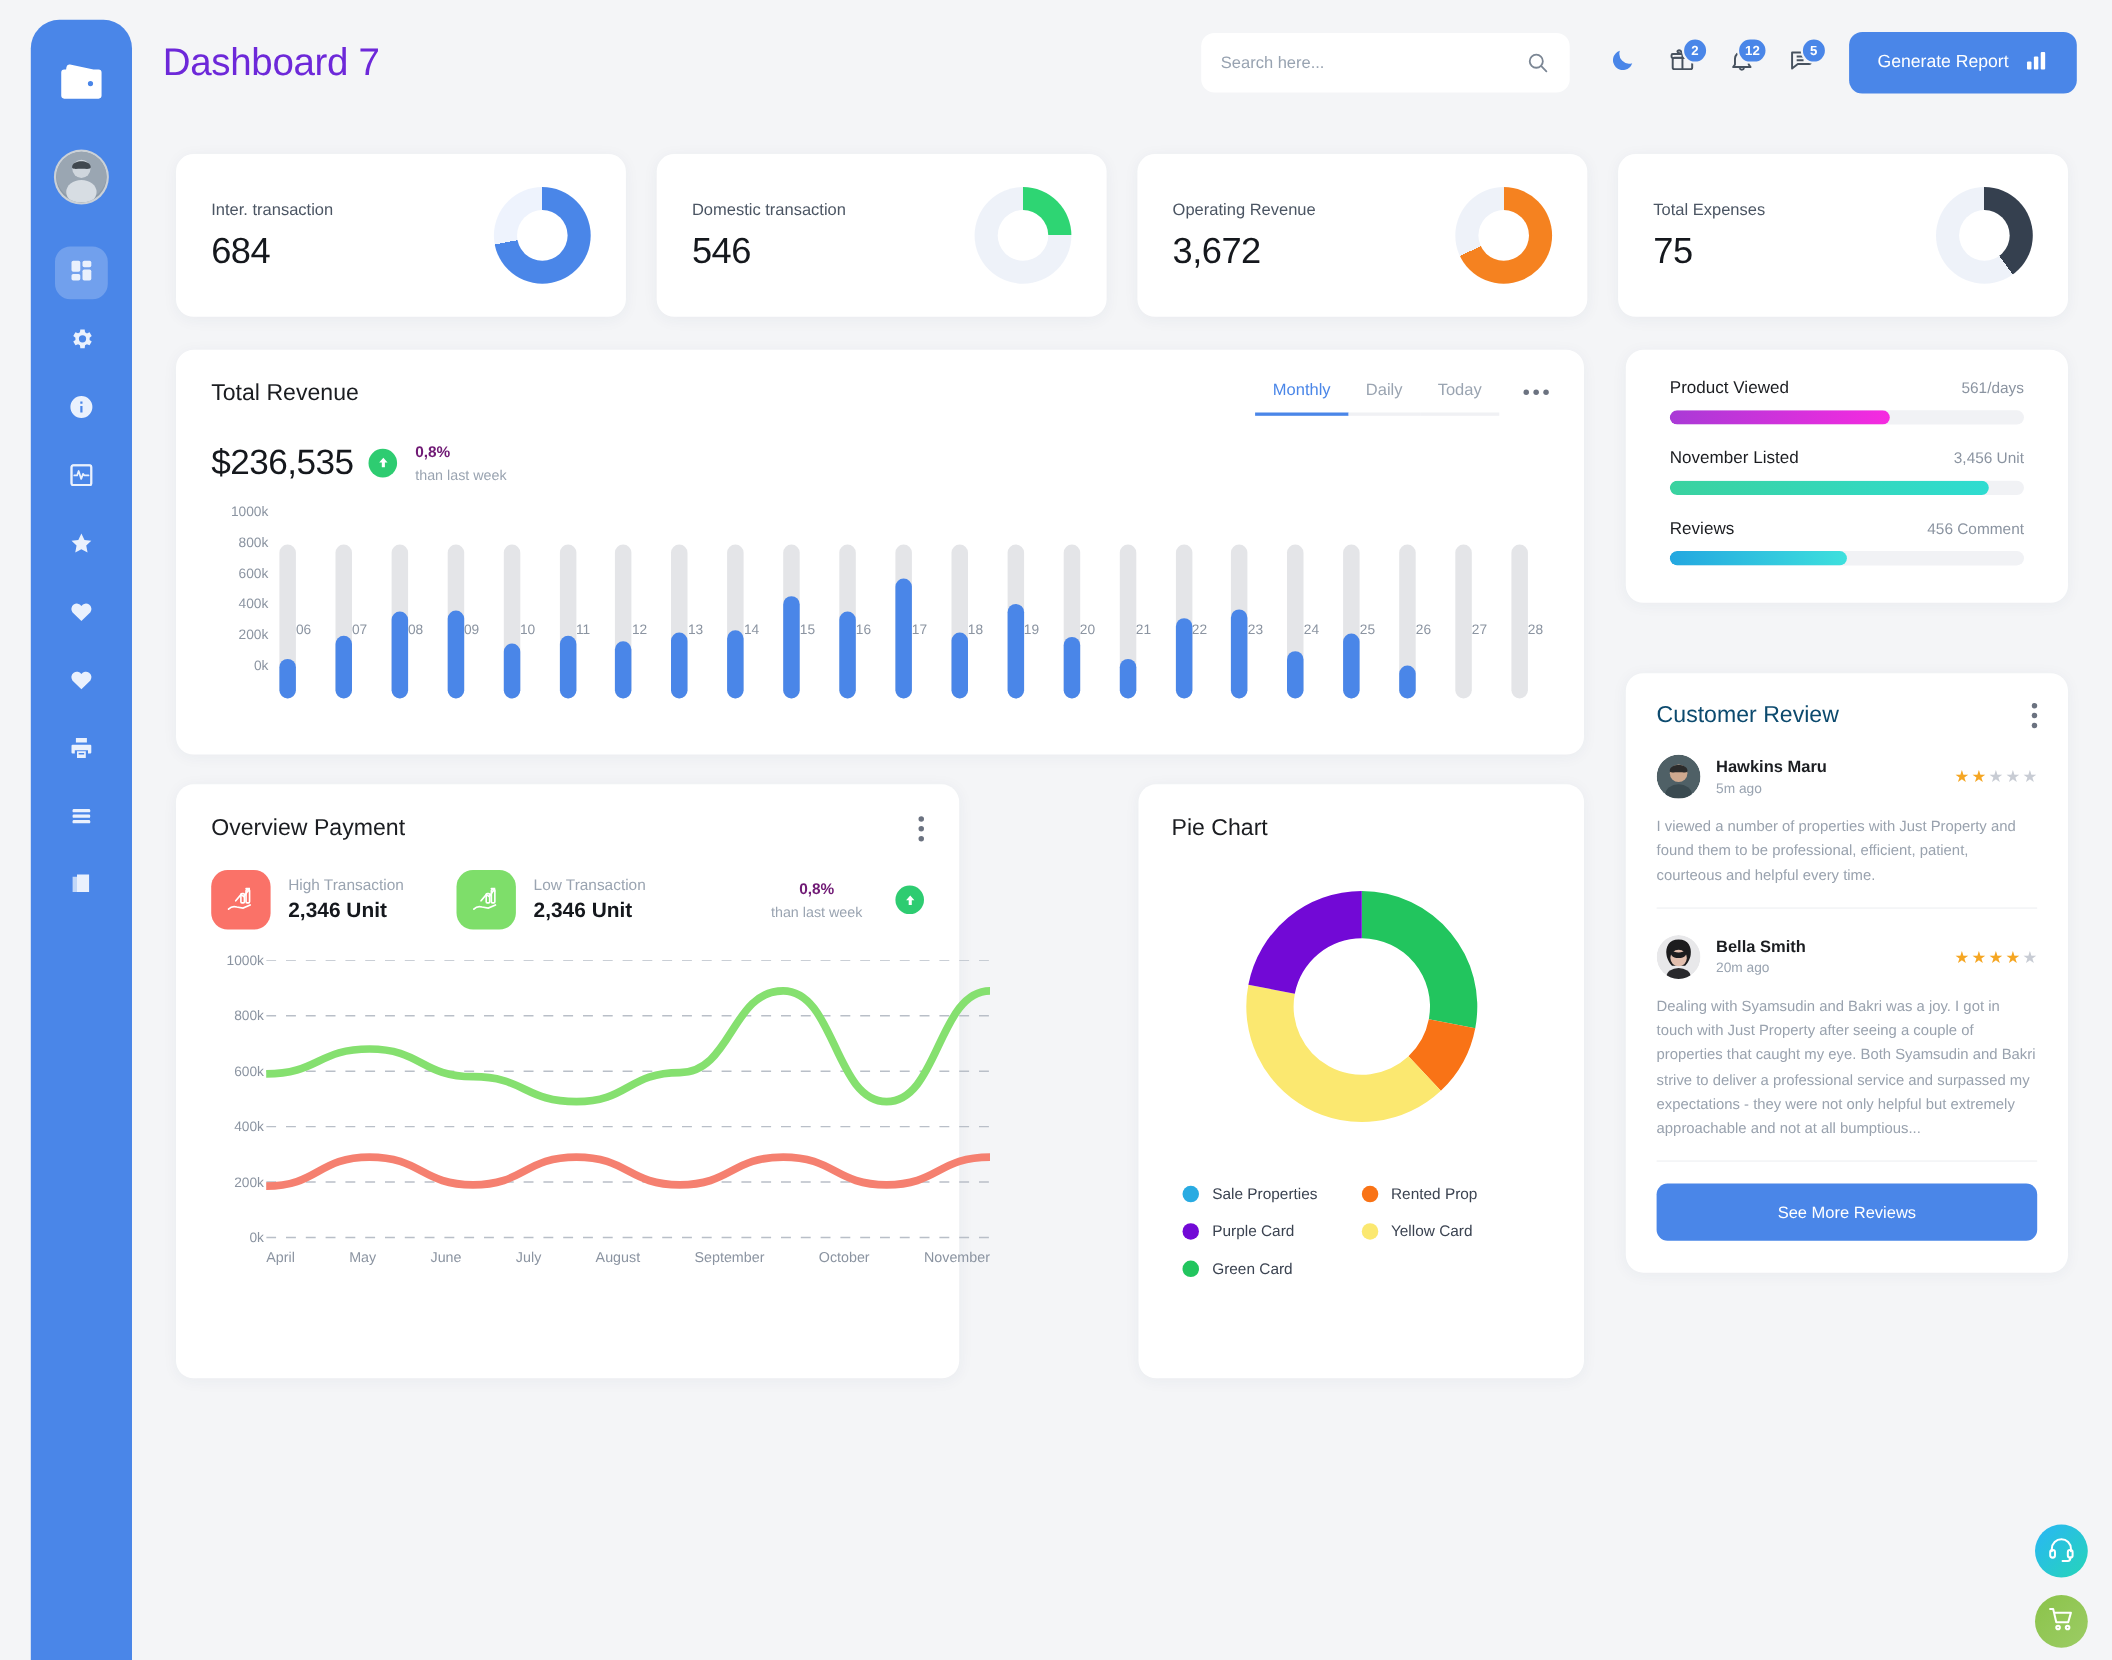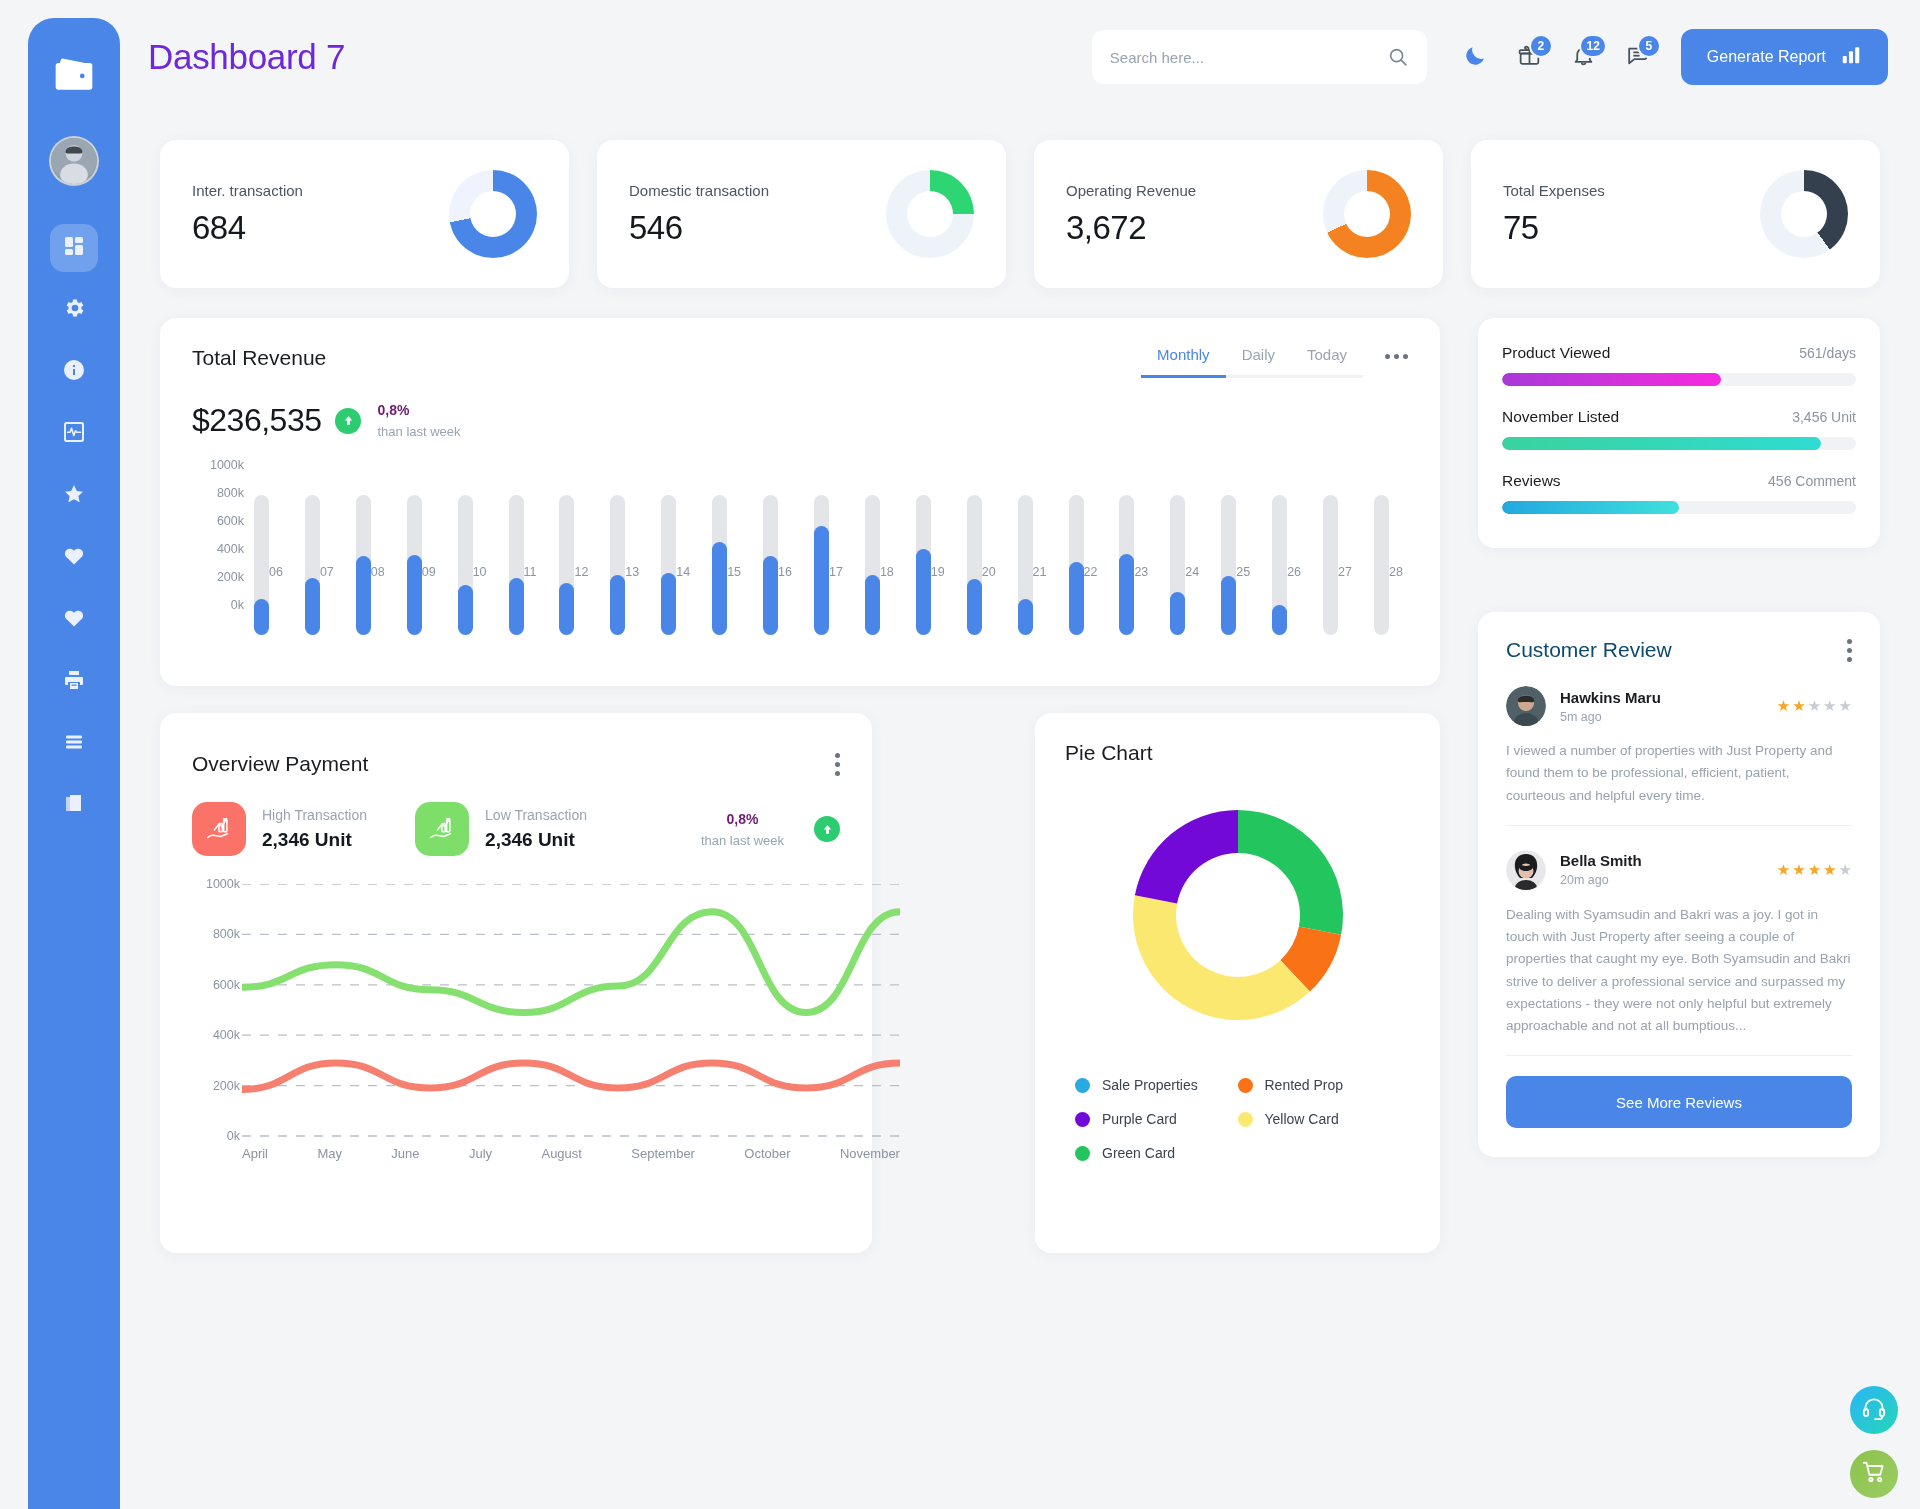--- a/index.html
+++ b/index.html
@@ -112,21 +112,21 @@
   .barchart { position: relative; margin-top: 26px; height: 170px; display: flex; }
   .bc-yaxis { width: 52px; height: 140px; position: relative; }
   .bc-yaxis span { position: absolute; right: 0; font-size: 12.5px; color: #8b94a1; transform: translateY(-50%); }
   .bc-plot { flex: 1; display: flex; align-items: flex-end; justify-content: space-between; padding-left: 10px; }
   .bc-col { display: flex; flex-direction: row; align-items: center; width: 34px; }
   .bc-track { width: 15px; height: 140px; background: #e4e5e8; border-radius: 8px; position: relative; display: flex; align-items: flex-end; }
   .bc-fill { width: 15px; background: #4a86e8; border-radius: 8px; }
   .bc-xlab { font-size: 12.5px; color: #8b94a1; margin-top: 14px; }
 
   
-  .overview-card { position: absolute; left: 160px; top: 713px; width: 712px; height: 540px; padding: 39px 32px; }
+  .overview-card { position: absolute; left: 160px; top: 713px; width: 712px; height: 540px; padding: 28px 32px; }
   .ov-head { display: flex; align-items: center; }
   .ov-title { font-size: 21px; color: #1b1d21; }
   .dots-v { margin-left: auto; display: flex; flex-direction: column; gap: 4px; cursor: pointer; }
   .dots-v span { width: 5px; height: 5px; background: #6b7280; border-radius: 50%; }
   .ov-metrics { display: flex; align-items: center; margin-top: 26px; }
   .ov-metric { display: flex; align-items: center; margin-right: 48px; }
   .ov-icon { width: 54px; height: 54px; border-radius: 15px; display:flex; align-items:center; justify-content:center; margin-right: 16px; }
   .ov-icon svg { width: 30px; height: 30px; fill:none; stroke:#fff; stroke-width:1.6; }
   .ov-m-label { font-size: 14px; color: #9aa4b1; margin-bottom: 6px; }
   .ov-m-value { font-size: 19px; color: #15181d; font-weight: 600; }
@@ -143,21 +143,21 @@
   
   .pie-card { position: absolute; left: 1035px; top: 713px; width: 405px; height: 540px; padding: 28px 30px; }
   .pie-title { font-size: 21px; color: #1b1d21; }
   .pie-wrap { display: flex; justify-content: center; margin-top: 30px; }
   .pie-legend { margin-top: 42px; display: grid; grid-template-columns: 1fr 1fr; row-gap: 18px; padding: 0 10px; }
   .lg { display: flex; align-items: center; gap: 12px; }
   .lg-dot { width: 15px; height: 15px; border-radius: 50%; }
   .lg-txt { font-size: 14px; color: #3b4351; }
 
   
-  .prog-card { position: absolute; left: 1478px; top: 318px; width: 402px; height: 230px; padding: 26px 24px; text-align: right; }
+  .prog-card { position: absolute; left: 1478px; top: 318px; width: 402px; height: 230px; padding: 26px 40px; text-align: right; }
   .prog-row { margin-bottom: 22px; }
   .prog-top { display: flex; align-items: baseline; }
   .prog-label { font-size: 15.5px; color: #1b1d21; }
   .prog-val { margin-left: auto; font-size: 14px; color: #8b94a1; }
   .prog-track { margin-top: 11px; height: 13px; background: #f1f2f5; border-radius: 8px; overflow: hidden; }
   .prog-fill { height: 13px; border-radius: 8px; }
 
   
   .rev-card { position: absolute; left: 1478px; top: 612px; width: 402px; height: 545px; padding: 26px 28px; }
   .rc-head { display: flex; align-items: center; }

